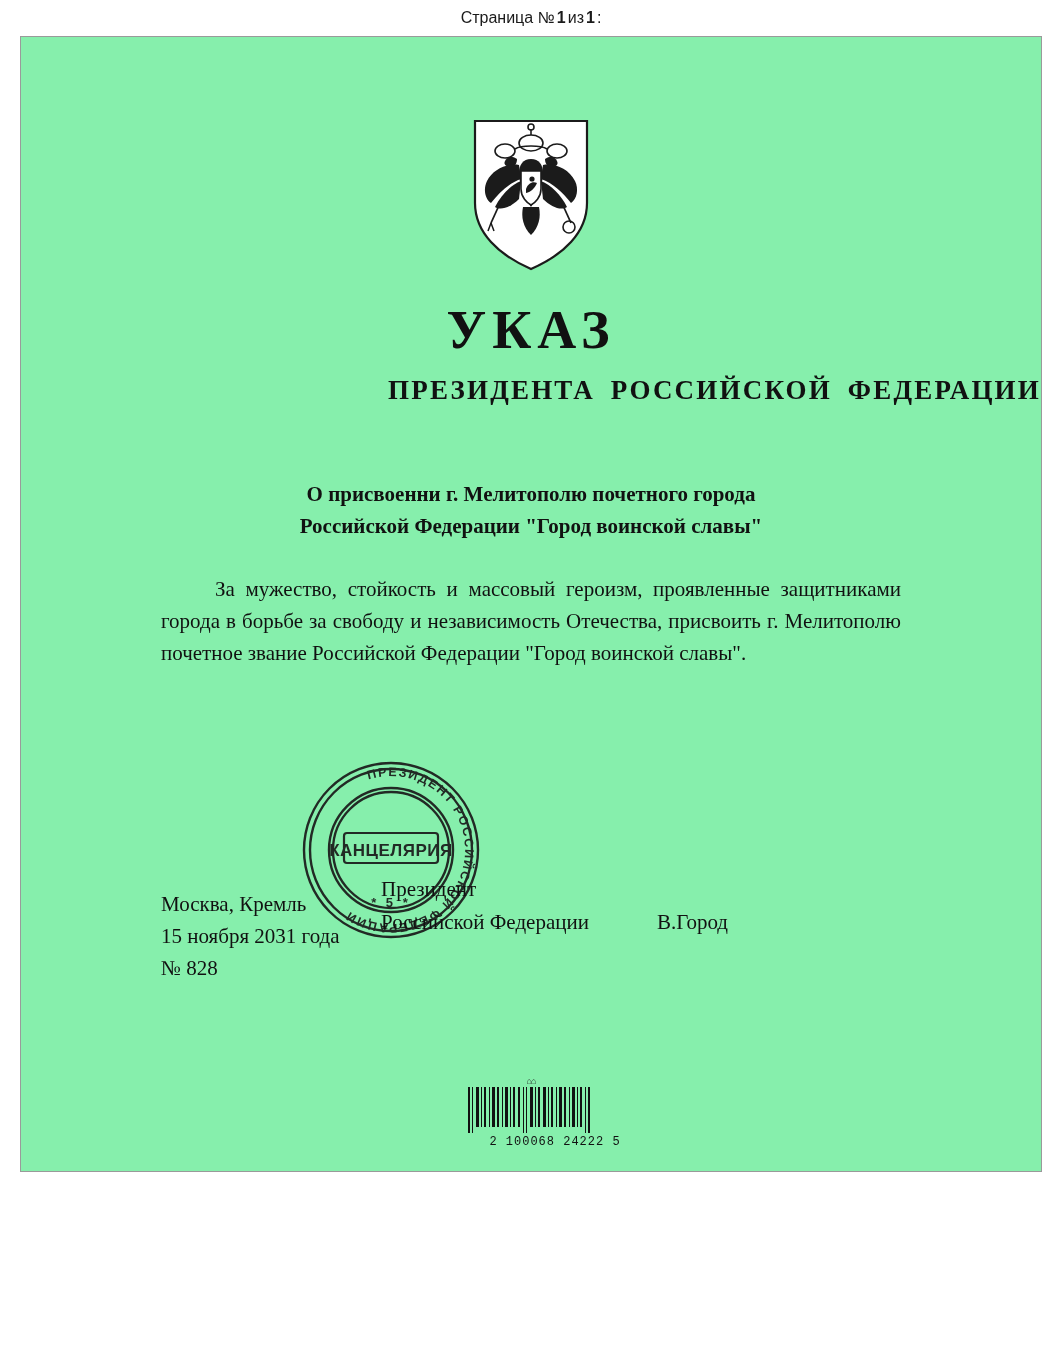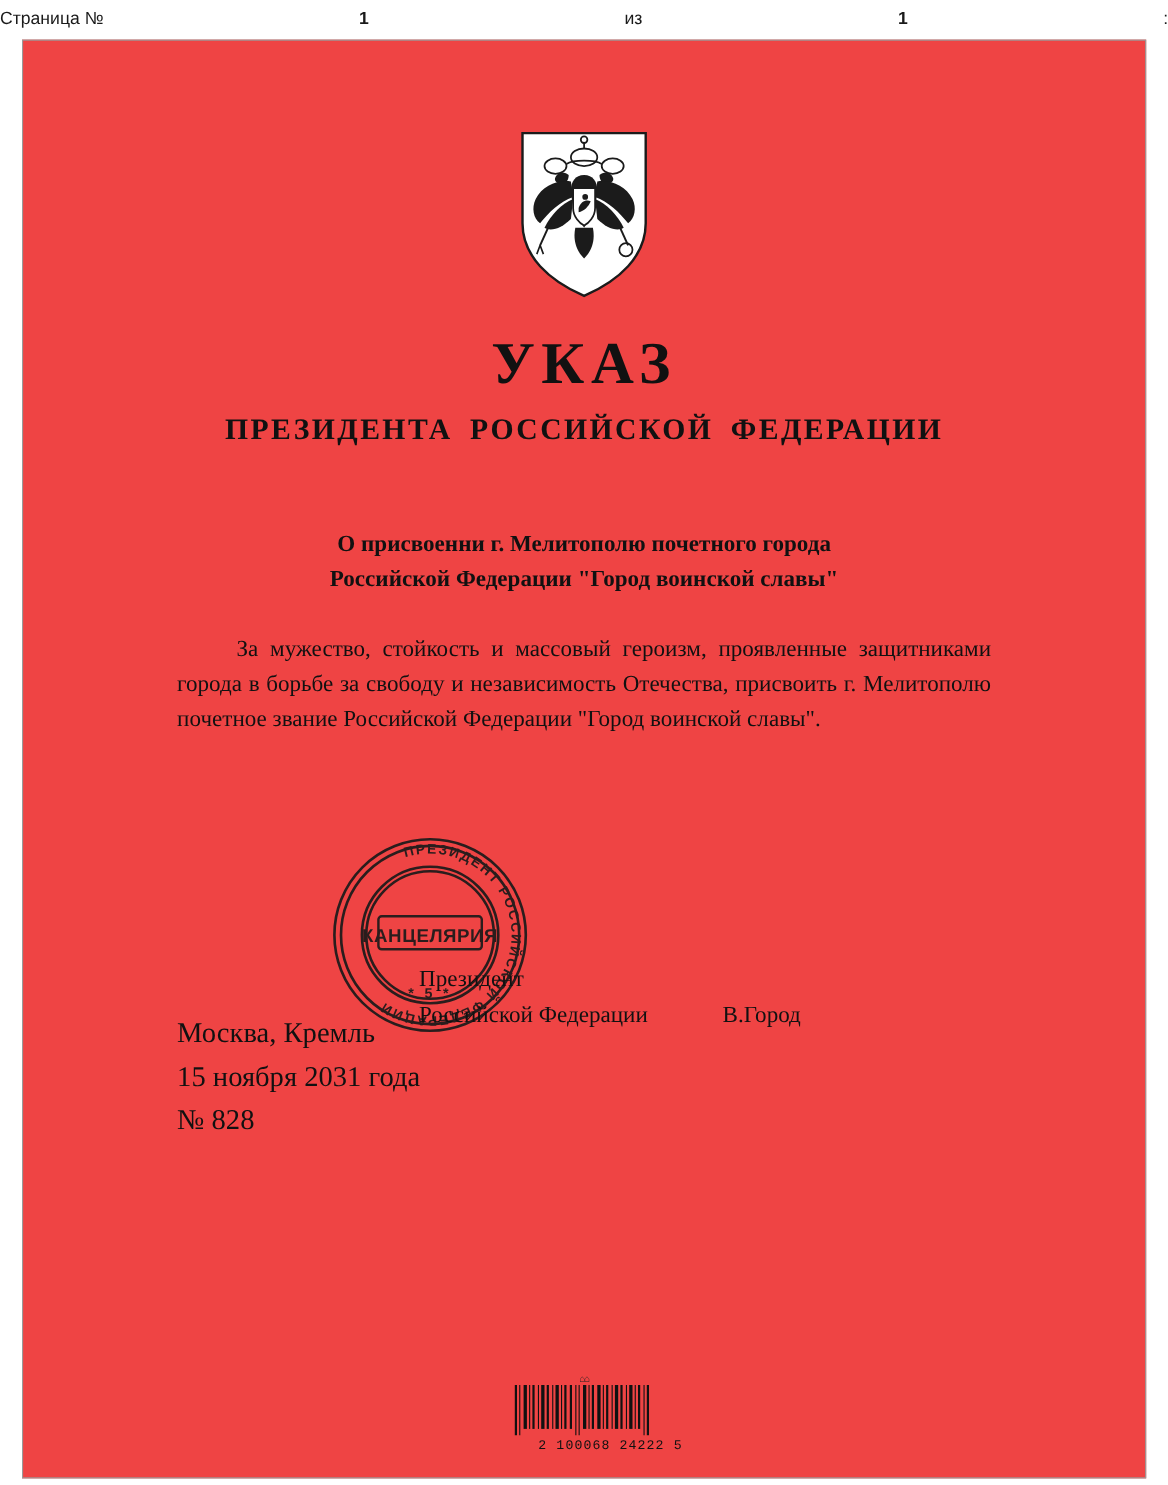--- a/index.html
+++ b/index.html
@@ -13,40 +13,40 @@
     font-family: "Liberation Serif", serif;
     color: #111111;
     overflow: hidden;
   }
 
   
   .viewer-header {
     height: 36px;
     display: flex;
     align-items: center;
-    justify-content: space-between;
+    justify-content: center;
     font-family: "Liberation Sans", sans-serif;
     font-size: 16px;
     color: #1a1a1a;
     background: #ffffff;
   }
   .viewer-header .pg-num {
     font-weight: bold;
     padding: 0 2px;
   }
 
   
   .sheet {
     position: relative;
     margin: 0 auto;
     width: 1022px;
-    height: 1308px;
+    height: 1136px;
     border: 1px solid #9a9a9a;
     box-sizing: border-box;
-    background: #ef4444;
+    background: #86efac;
     overflow: hidden;
   }
 
   
   .emblem-wrap {
     position: absolute;
     left: 0;
     right: 0;
     top: 78px;
     display: flex;
@@ -67,21 +67,21 @@
     font-size: 54px;
     font-weight: bold;
     letter-spacing: 6px;
     font-family: "Liberation Serif", serif;
   }
   .doc-subtitle {
     position: absolute;
     left: 0;
     right: 0;
     top: 338px;
-    text-align: center;
+    text-align: right;
     font-size: 27px;
     font-weight: bold;
     letter-spacing: 2.2px;
     word-spacing: 7px;
     font-family: "Liberation Serif", serif;
   }
 
   
   .doc-heading {
     position: absolute;
@@ -123,22 +123,22 @@
   .sig-row {
     display: flex;
     gap: 68px;
   }
   .sig-name { white-space: nowrap; }
 
   
   .place-block {
     position: absolute;
     left: 140px;
-    top: 882px;
-    font-size: 26px;
+    top: 852px;
+    font-size: 21px;
     line-height: 1.52;
     font-family: "Liberation Serif", serif;
   }
 
   
   .stamp {
     position: absolute;
     left: 275px;
     top: 718px;
     width: 190px;

